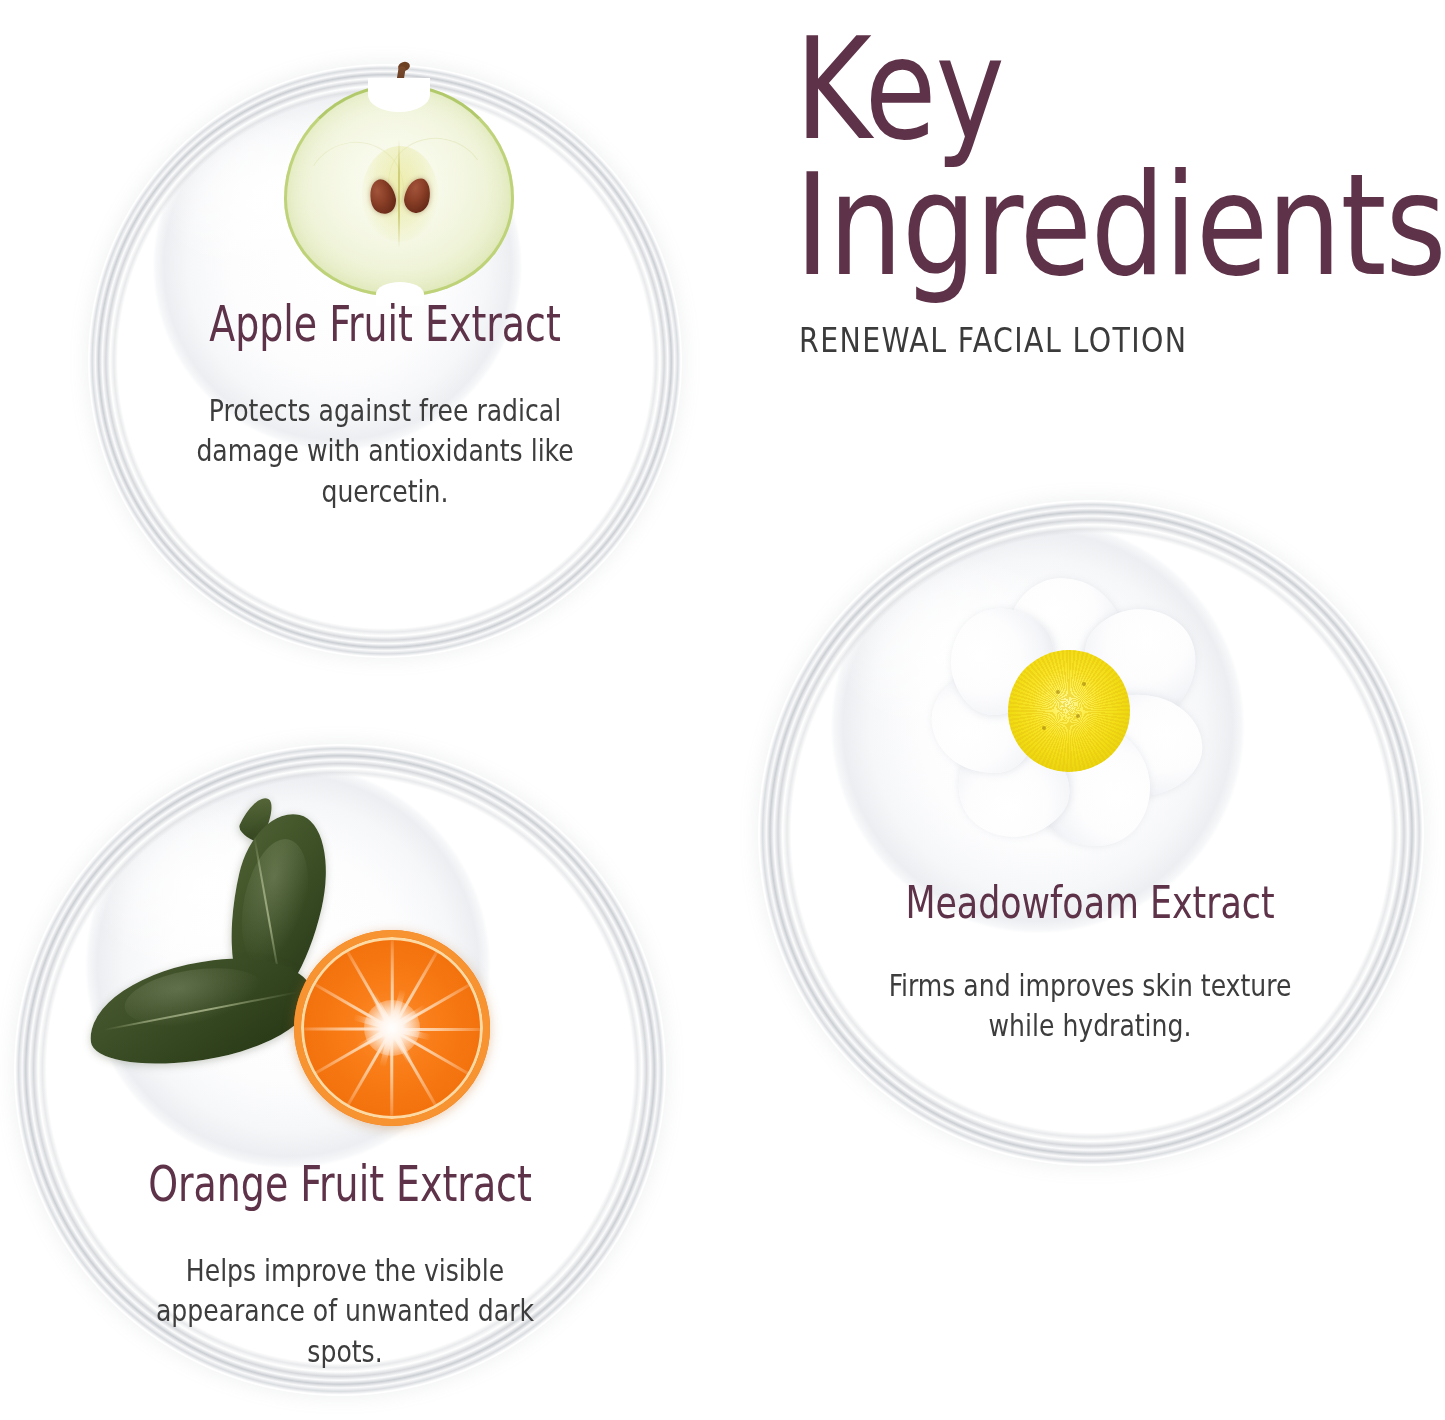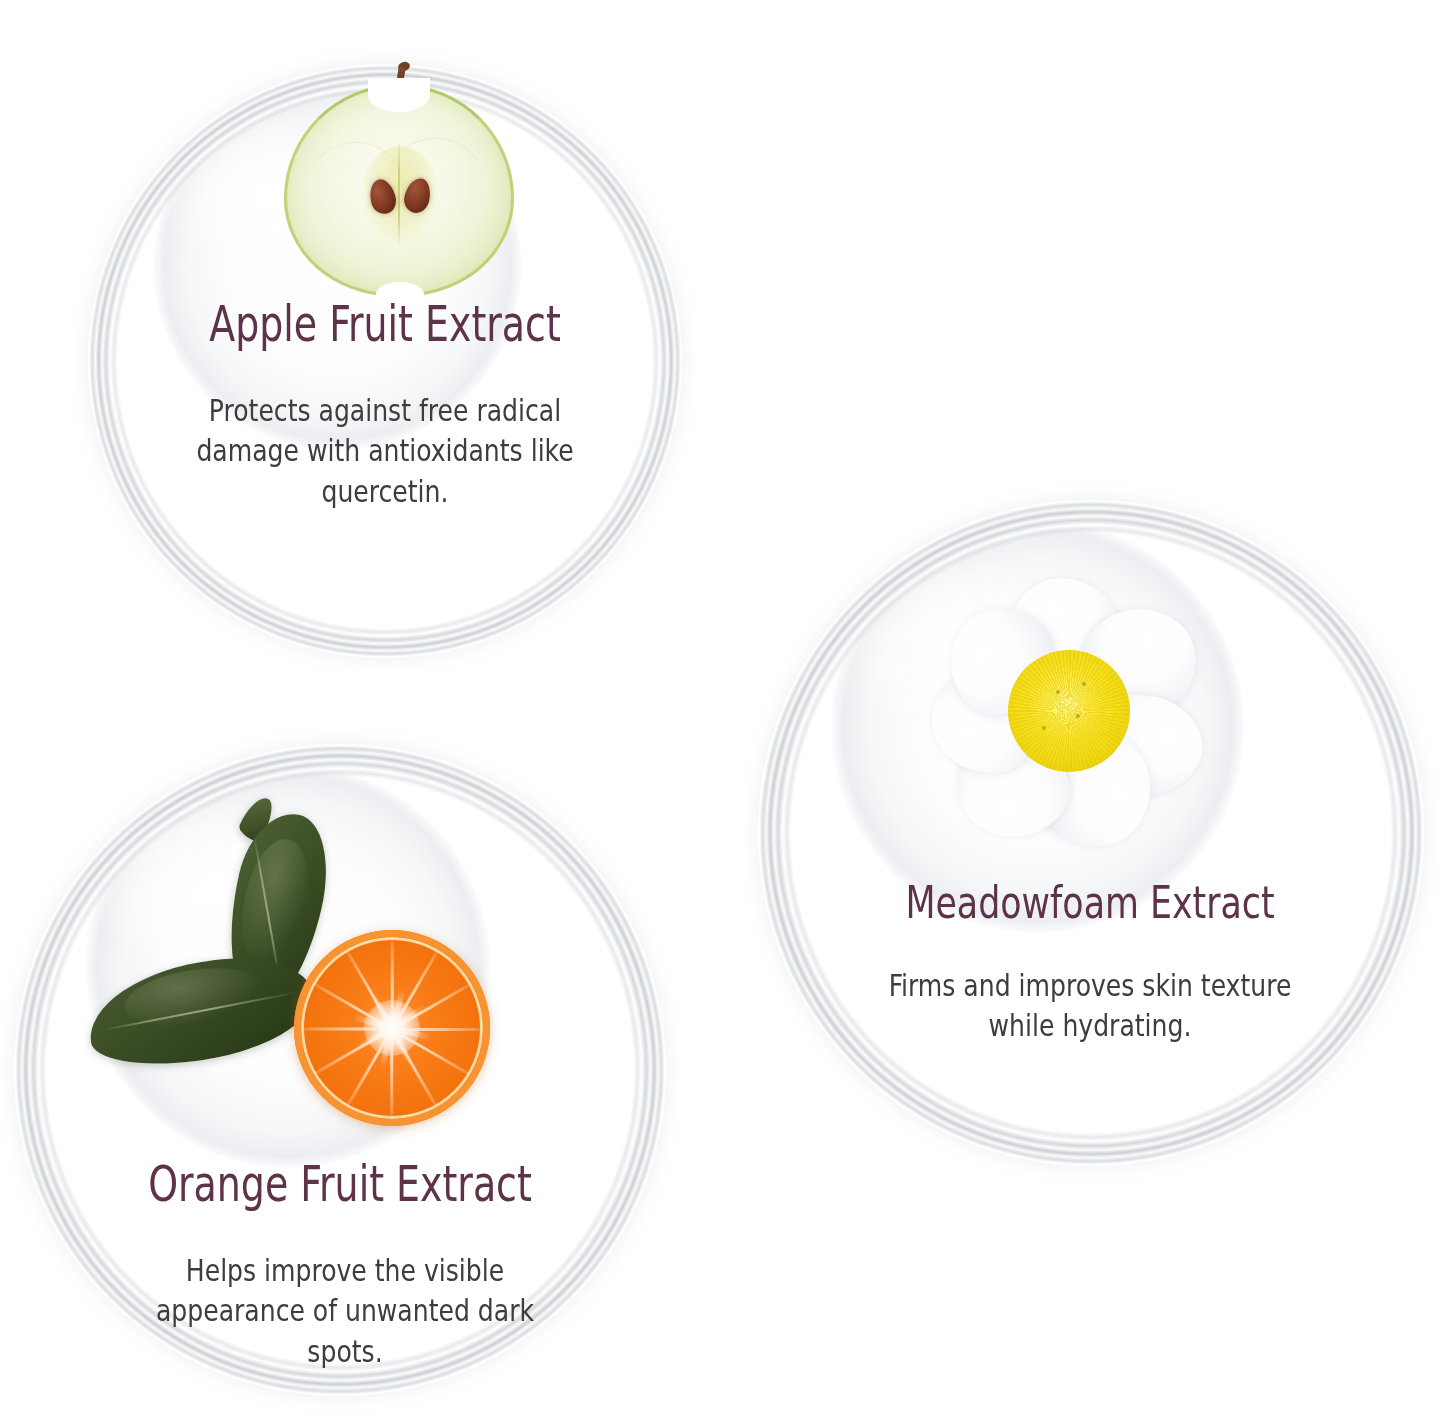--- a/index.html
+++ b/index.html
@@ -455,14 +455,18 @@
       <div class="pith-ray" style="transform:rotate(286deg);"></div>
       <div class="pith-ray" style="transform:rotate(328deg);"></div>
       <div class="pith"></div>
     </div>
     <div class="mandarin-peel"></div>
   </div>
 
   <div class="ing-title" id="title-orange">Orange Fruit Extract</div>
   <div class="ing-desc" id="desc-orange">Helps improve the visible appearance of unwanted dark spots.</div>
 
+  <div id="header">
+    <h1 id="header-title"><span>Key</span><br><span>Ingredients</span></h1>
+    <div id="header-subtitle">RENEWAL FACIAL LOTION</div>
+  </div>
 
 </div>
 
 </body></html>

